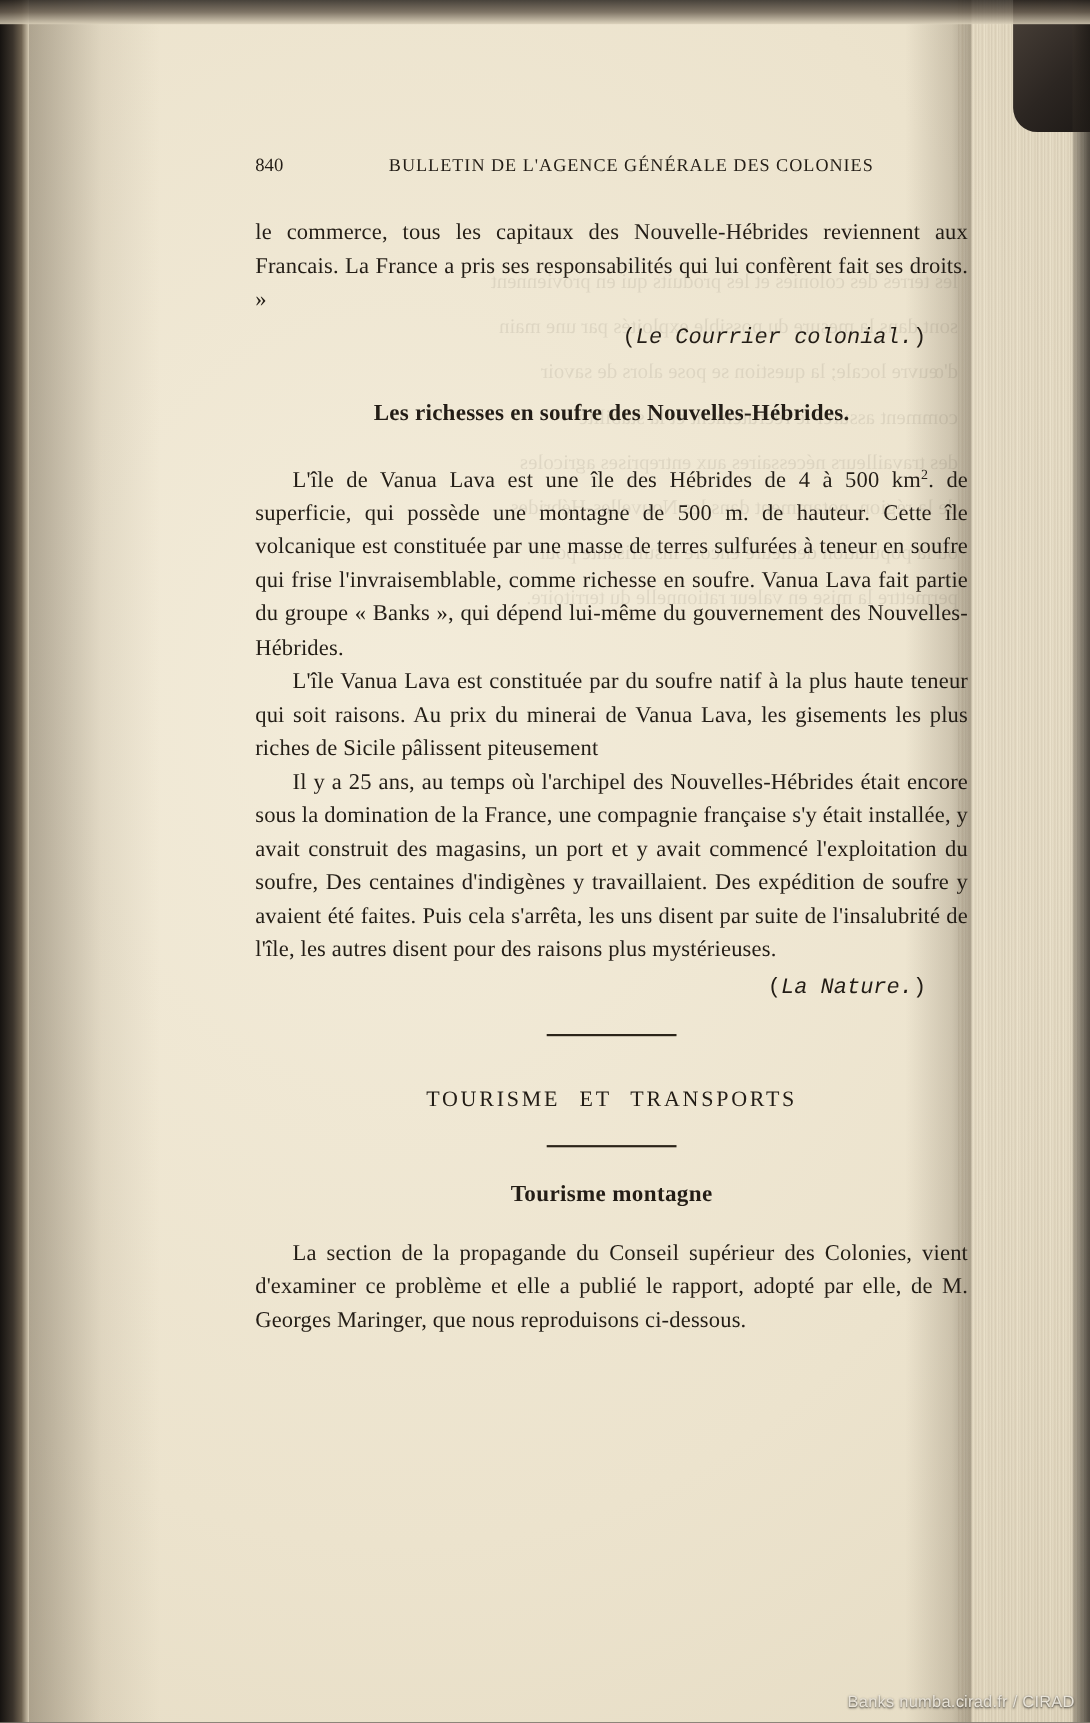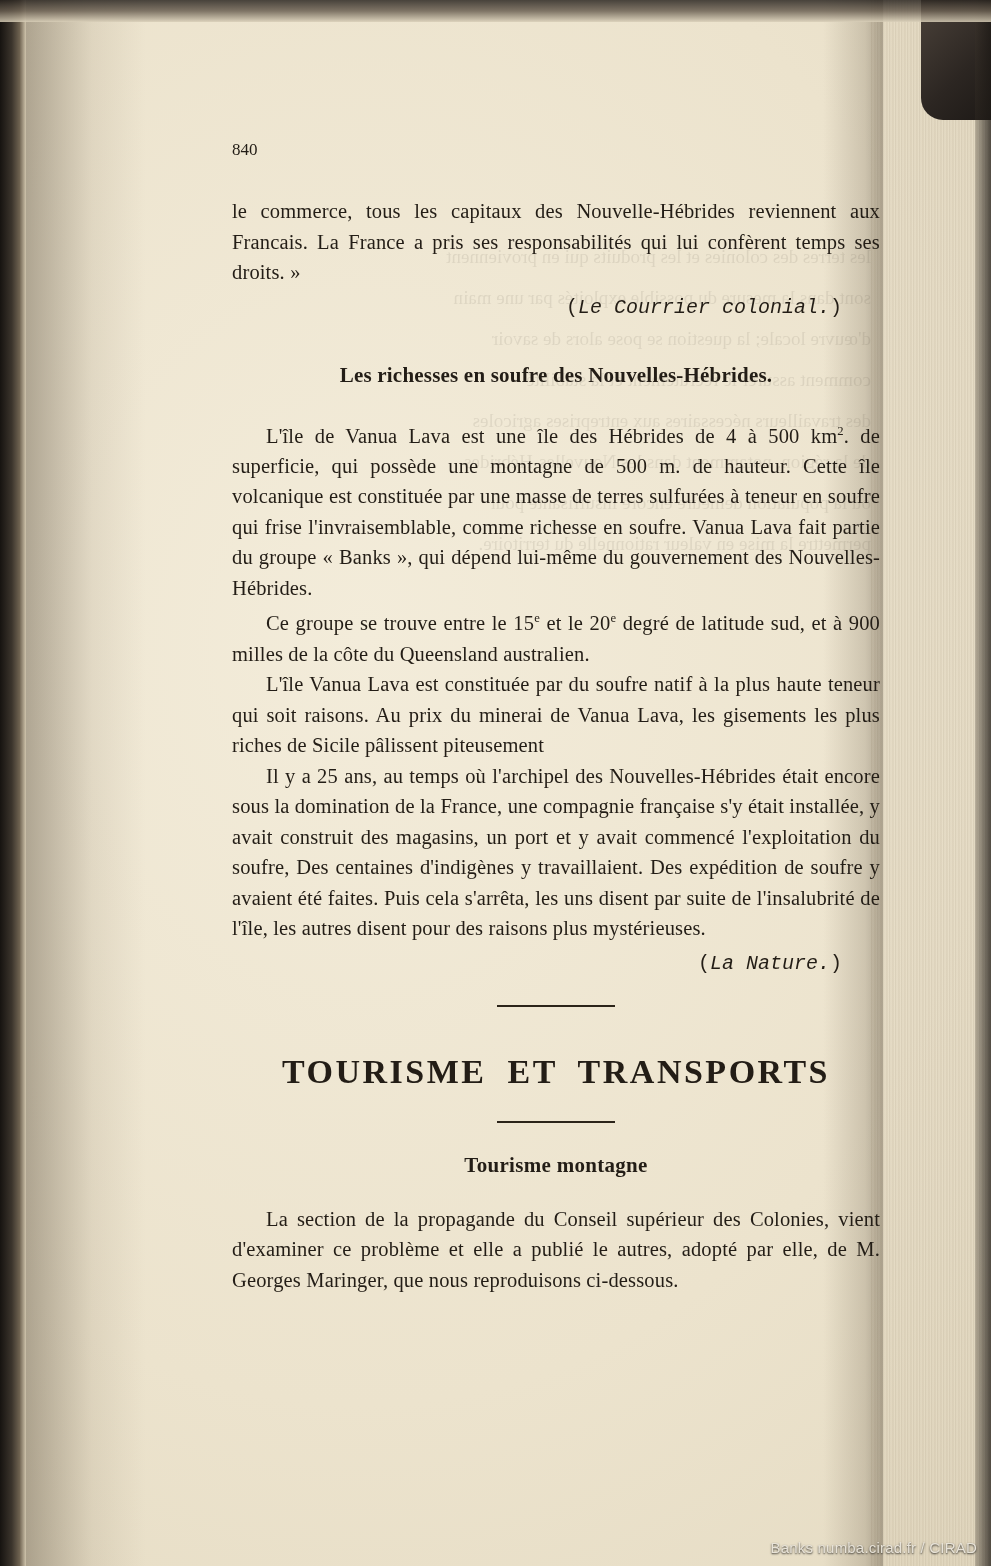--- a/index.html
+++ b/index.html
@@ -155,22 +155,22 @@
   }
 
   .rule {
     width: 118px;
     height: 0;
     border-top: 2px solid #2b2419;
     margin: 30px auto 30px auto;
   }
 
   h1.big-title {
-    font-size: 34px;
-    font-weight: bold;
+    font-size: 20px;
+    font-weight: normal;
     text-align: center;
     letter-spacing: 2.5px;
     margin: 46px 0 0 0;
     word-spacing: 10px;
   }
   h3.sub-title {
     font-size: 21px;
     font-weight: bold;
     text-align: center;
     margin: 26px 0 26px 0;
@@ -212,40 +212,40 @@
     <p>des travailleurs nécessaires aux entreprises agricoles</p>
     <p>de la région, notamment dans les Nouvelles-Hébrides</p>
     <p>où la population demeure encore insuffisante pour</p>
     <p>permettre la mise en valeur rationnelle du territoire.</p>
   </div>
 
   <div class="column">
 
     <div class="running-head">
       <span class="folio">840</span>
+      <span class="head-title">BULLETIN DE L'AGENCE GÉNÉRALE DES COLONIES</span>
     </div>
 
-    <p class="body">le commerce, tous les capitaux des Nouvelle-Hébrides reviennent aux Francais. La France a pris ses responsabilités qui lui confèrent temps ses droits. »</p>
+    <p class="body">le commerce, tous les capitaux des Nouvelle-Hébrides reviennent aux Francais. La France a pris ses responsabilités qui lui confèrent fait ses droits. »</p>
 
     <p class="attrib"><span class="paren">(</span>Le Courrier colonial.<span class="paren">)</span></p>
 
     <h2 class="section-title">Les richesses en soufre des Nouvelles-Hébrides.</h2>
 
     <p class="body indent">L'île de Vanua Lava est une île des Hébrides de 4 à 500 km<sup>2</sup>. de superficie, qui possède une montagne de 500 m. de hauteur. Cette île volcanique est constituée par une masse de terres sulfurées à teneur en soufre qui frise l'invraisemblable, comme richesse en soufre. Vanua Lava fait partie du groupe « Banks », qui dépend lui-même du gouvernement des Nouvelles-Hébrides.</p>
-    <p class="body indent">Ce groupe se trouve entre le 15<sup>e</sup> et le 20<sup>e</sup> degré de latitude sud, et à 900 milles de la côte du Queensland australien.</p>
     <p class="body indent">L'île Vanua Lava est constituée par du soufre natif à la plus haute teneur qui soit raisons. Au prix du minerai de Vanua Lava, les gisements les plus riches de Sicile pâlissent piteusement</p>
     <p class="body indent">Il y a 25 ans, au temps où l'archipel des Nouvelles-Hébrides était encore sous la domination de la France, une compagnie française s'y était installée, y avait construit des magasins, un port et y avait commencé l'exploitation du soufre, Des centaines d'indigènes y travaillaient. Des expédition de soufre y avaient été faites. Puis cela s'arrêta, les uns disent par suite de l'insalubrité de l'île, les autres disent pour des raisons plus mystérieuses.</p>
 
     <p class="attrib"><span class="paren">(</span>La Nature.<span class="paren">)</span></p>
 
     <div class="rule"></div>
 
     <h1 class="big-title">TOURISME ET TRANSPORTS</h1>
 
     <div class="rule"></div>
 
     <h3 class="sub-title">Tourisme montagne</h3>
 
-    <p class="body indent">La section de la propagande du Conseil supérieur des Colonies, vient d'examiner ce problème et elle a publié le autres, adopté par elle, de M. Georges Maringer, que nous reproduisons ci-dessous.</p>
+    <p class="body indent">La section de la propagande du Conseil supérieur des Colonies, vient d'examiner ce problème et elle a publié le rapport, adopté par elle, de M. Georges Maringer, que nous reproduisons ci-dessous.</p>
   </div>
 
   <div class="credit">Banks numba.cirad.fr / CIRAD</div>
 </div>
 
 </body></html>

